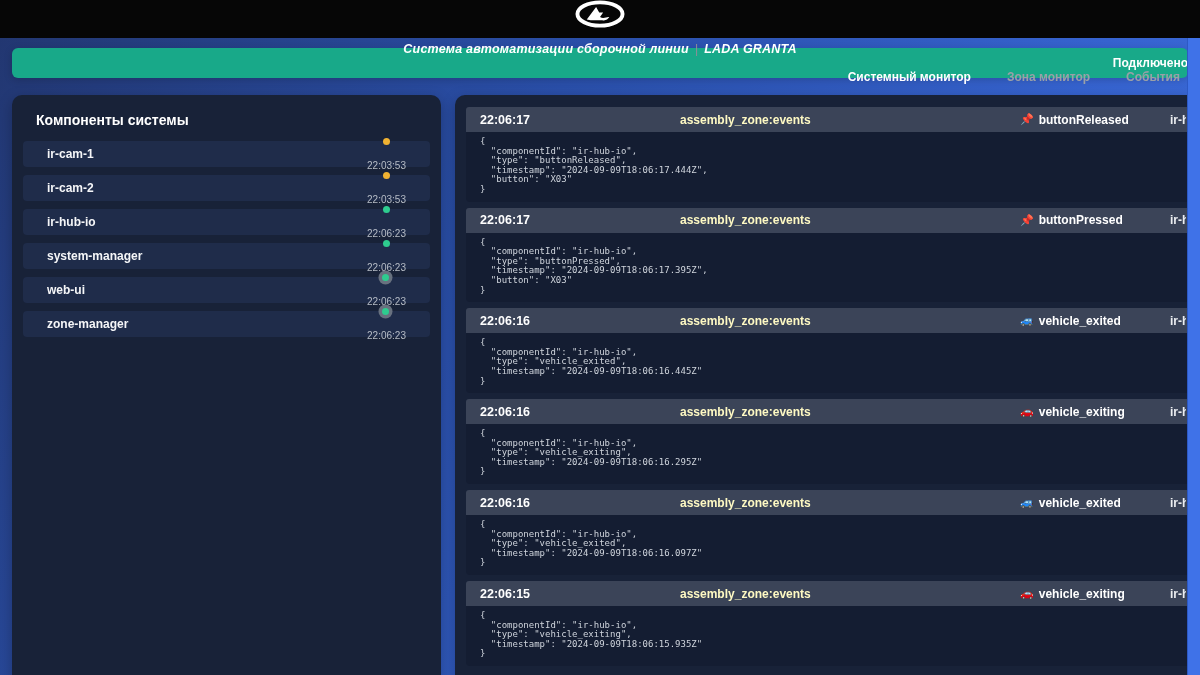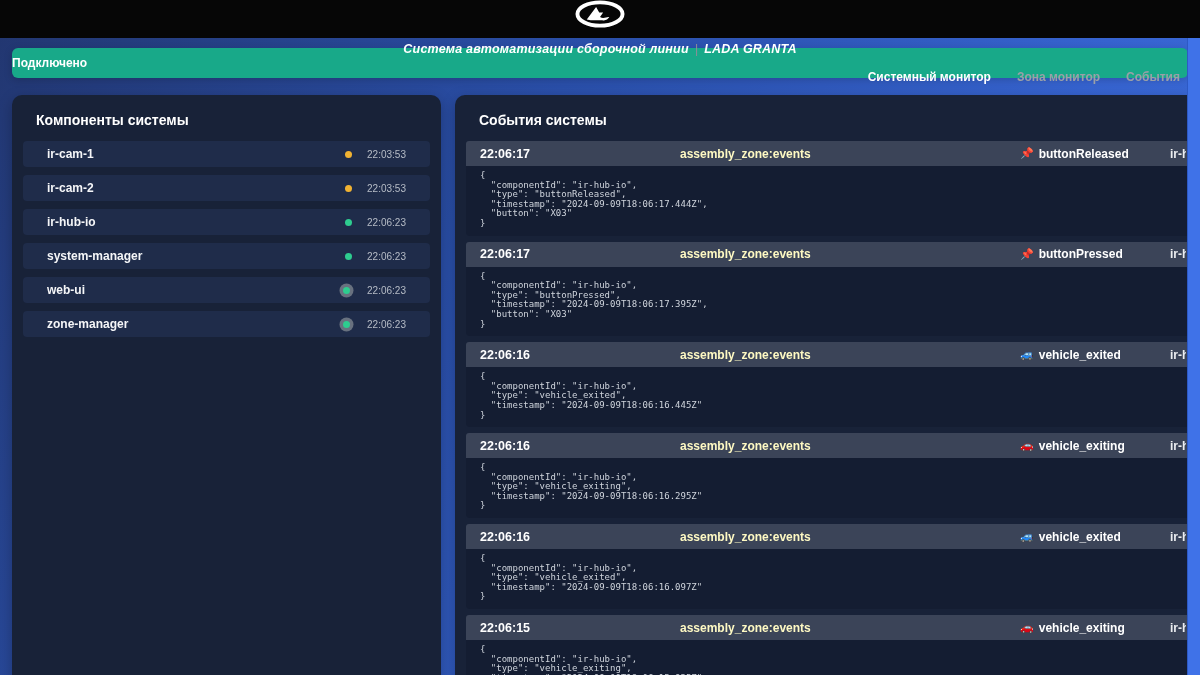--- a/index.html
+++ b/index.html
@@ -11,28 +11,28 @@
   }
 
   
   .topbar {
     height:38px; background:#060606; display:flex; align-items:center;
     padding:0 14px; gap:14px;flex-direction:column;
   }
   .logo-svg { width:52px; height:28px; display:block; }
   .app-title { font-size:12.5px; font-weight:bold; font-style:italic; color:#ffffff; letter-spacing:.2px; }
   .app-title .sep { color:#8a8f98; font-weight:normal; padding:0 6px; }
-  .nav { margin-left:auto; display:flex; gap:26px; align-items:center; padding-right:6px; }
+  .nav { margin-left:auto; display:flex; gap:36px; align-items:center; padding-right:6px; }
   .nav-item { font-size:12px; color:#9aa0a8; cursor:pointer; font-weight:bold; text-decoration:none; }
   .nav-item.active { color:#ffffff; }
 
   
   .conn-banner {
     margin:10px 12px 0 12px; height:30px; border-radius:6px;
-    background:#18a989; display:flex; align-items:center; justify-content:flex-start;
+    background:#18a989; display:flex; align-items:center; justify-content:flex-end;
     font-size:12px; font-weight:bold; color:#ffffff;
     box-shadow:0 2px 8px rgba(0,0,0,.18);
   }
 
   
   .main {
     margin:17px 0 0 12px; display:grid; grid-template-columns:429px 1fr; gap:14px;
     height:600px; align-items:stretch;
   }
   .panel {
@@ -40,21 +40,21 @@
     box-shadow:0 4px 14px rgba(0,0,0,.25); overflow:hidden;
   }
   .panel-title { font-size:14px; font-weight:bold; color:#ffffff; margin:5px 2px 13px 13px; }
 
   
   .comp-row {
     height:26px; margin:0 0 8px 0; background:#1f2c4a; border-radius:4px;
     display:flex; align-items:center; justify-content:space-between; padding:0 24px;
   }
   .comp-name { font-size:12px; font-weight:bold; color:#f5f6f8; }
-  .comp-right { display:flex; align-items:center; gap:15px; }
+  .comp-right { display:flex; align-items:center; gap:15px;flex-direction:column; }
   .dot { width:7px; height:7px; border-radius:50%; flex:0 0 auto; }
   .dot.yellow { background:#f0b232; }
   .dot.green  { background:#2ecc8f; }
   .dot.green-ring { background:#2ecc8f; box-shadow:0 0 0 3.5px #68717f; margin-right:2px; }
   .comp-time { font-size:10px; color:#b6bcc6; }
 
   
   .events-panel { padding-right:0; }
   .event { margin-bottom:6px; }
   .ev-header {
@@ -145,21 +145,20 @@
     <div class="comp-row">
       <span class="comp-name">zone-manager</span>
       <span class="comp-right">
         <span class="dot green-ring"></span>
         <span class="comp-time">22:06:23</span>
       </span>
     </div>
   </div>
 
   <div class="panel events-panel">
-    <div class="panel-title">События системы</div>
 
     <div class="event">
       <div class="ev-header">
         <span class="ev-time">22:06:17</span>
         <span class="ev-channel">assembly_zone:events</span>
         <span class="ev-type">
             <span class="ev-icon">📌</span>
             <span>buttonReleased</span>
           </span>
         <span class="ev-comp">ir-hub-io</span>

